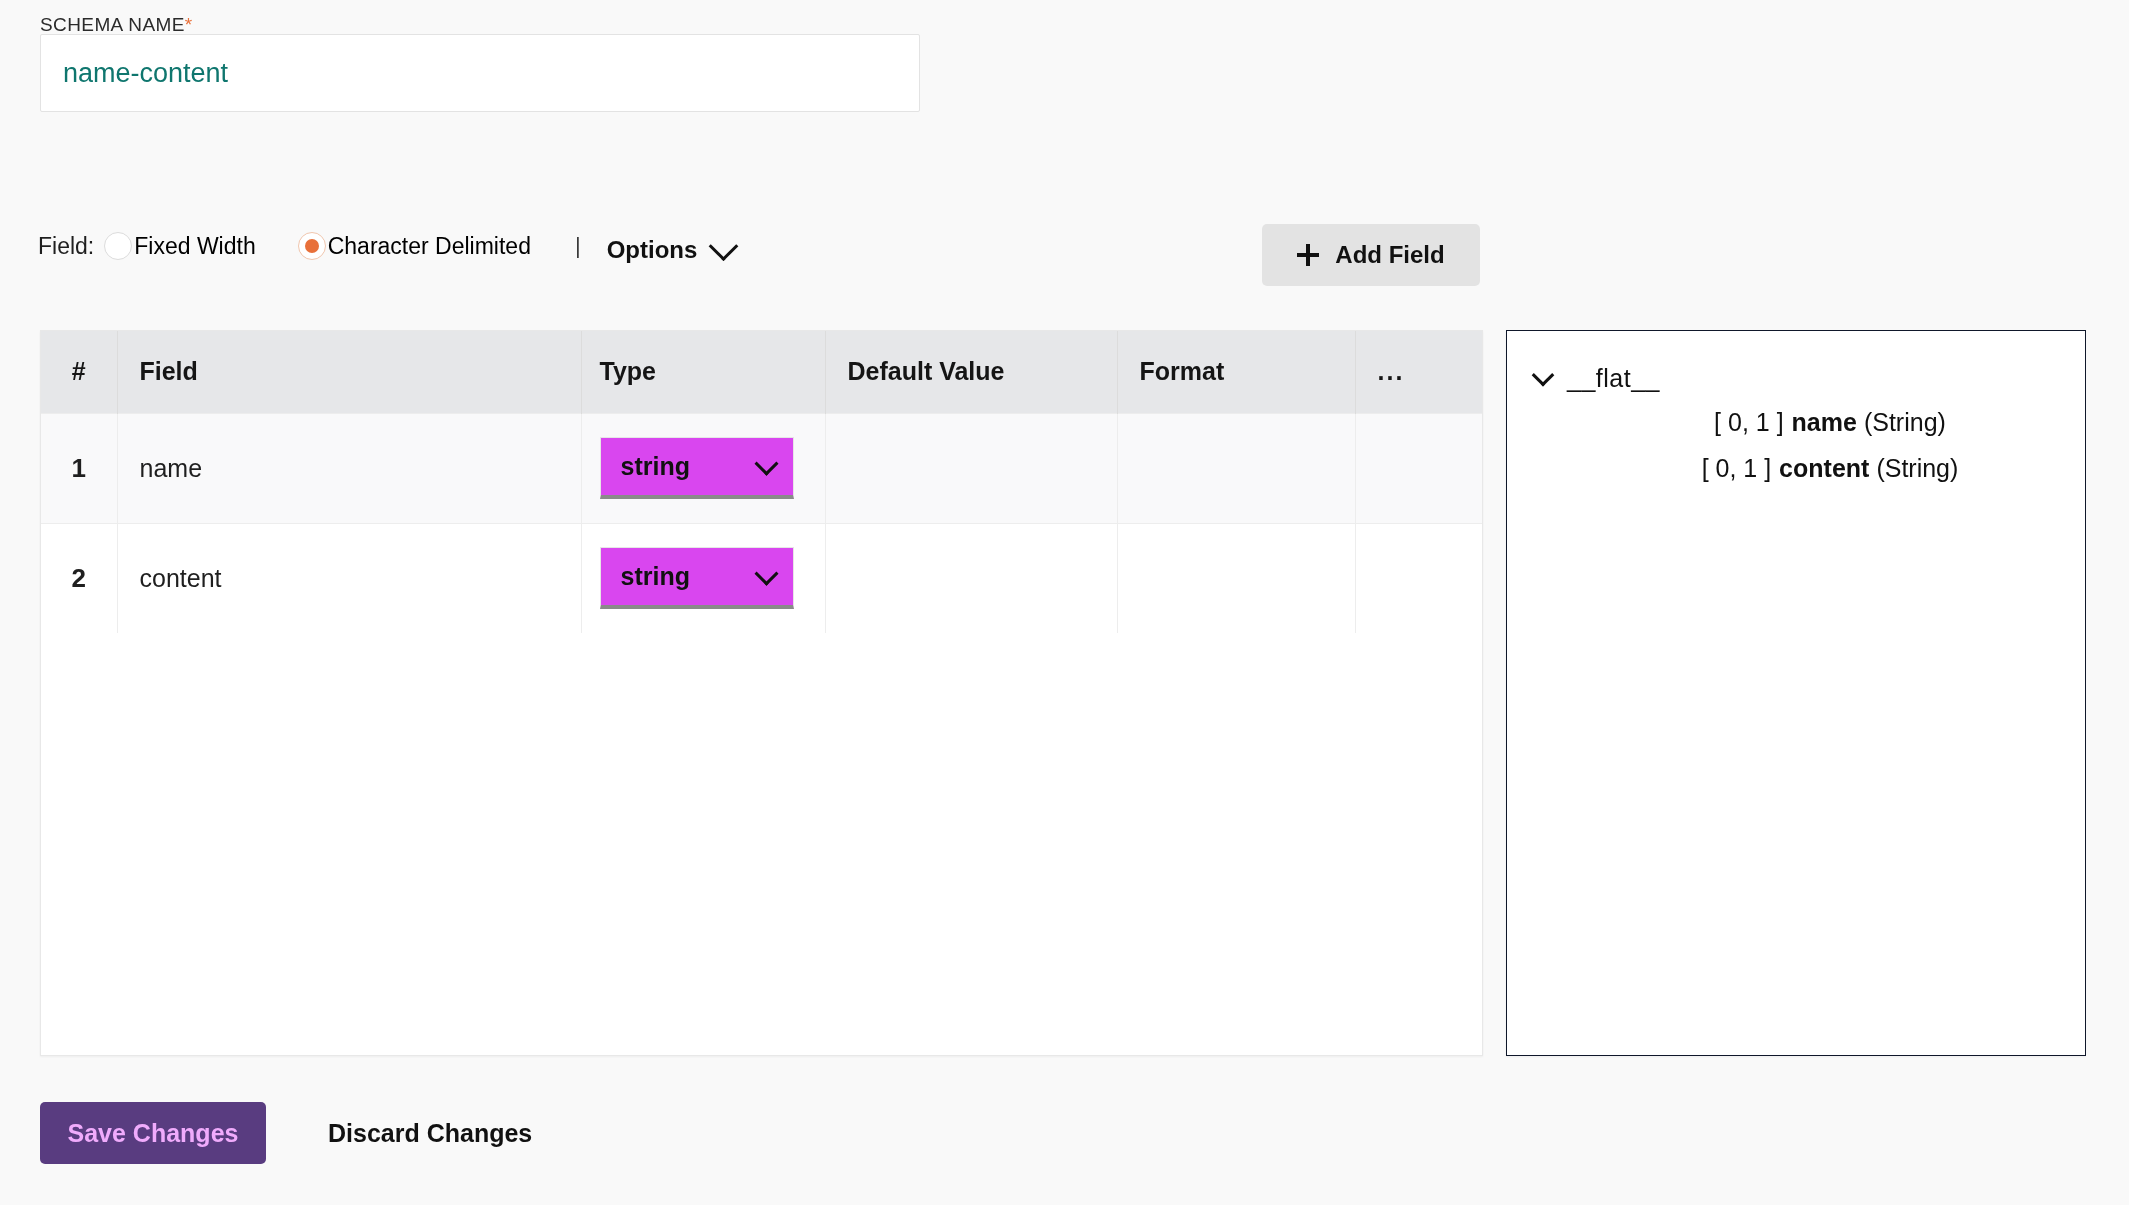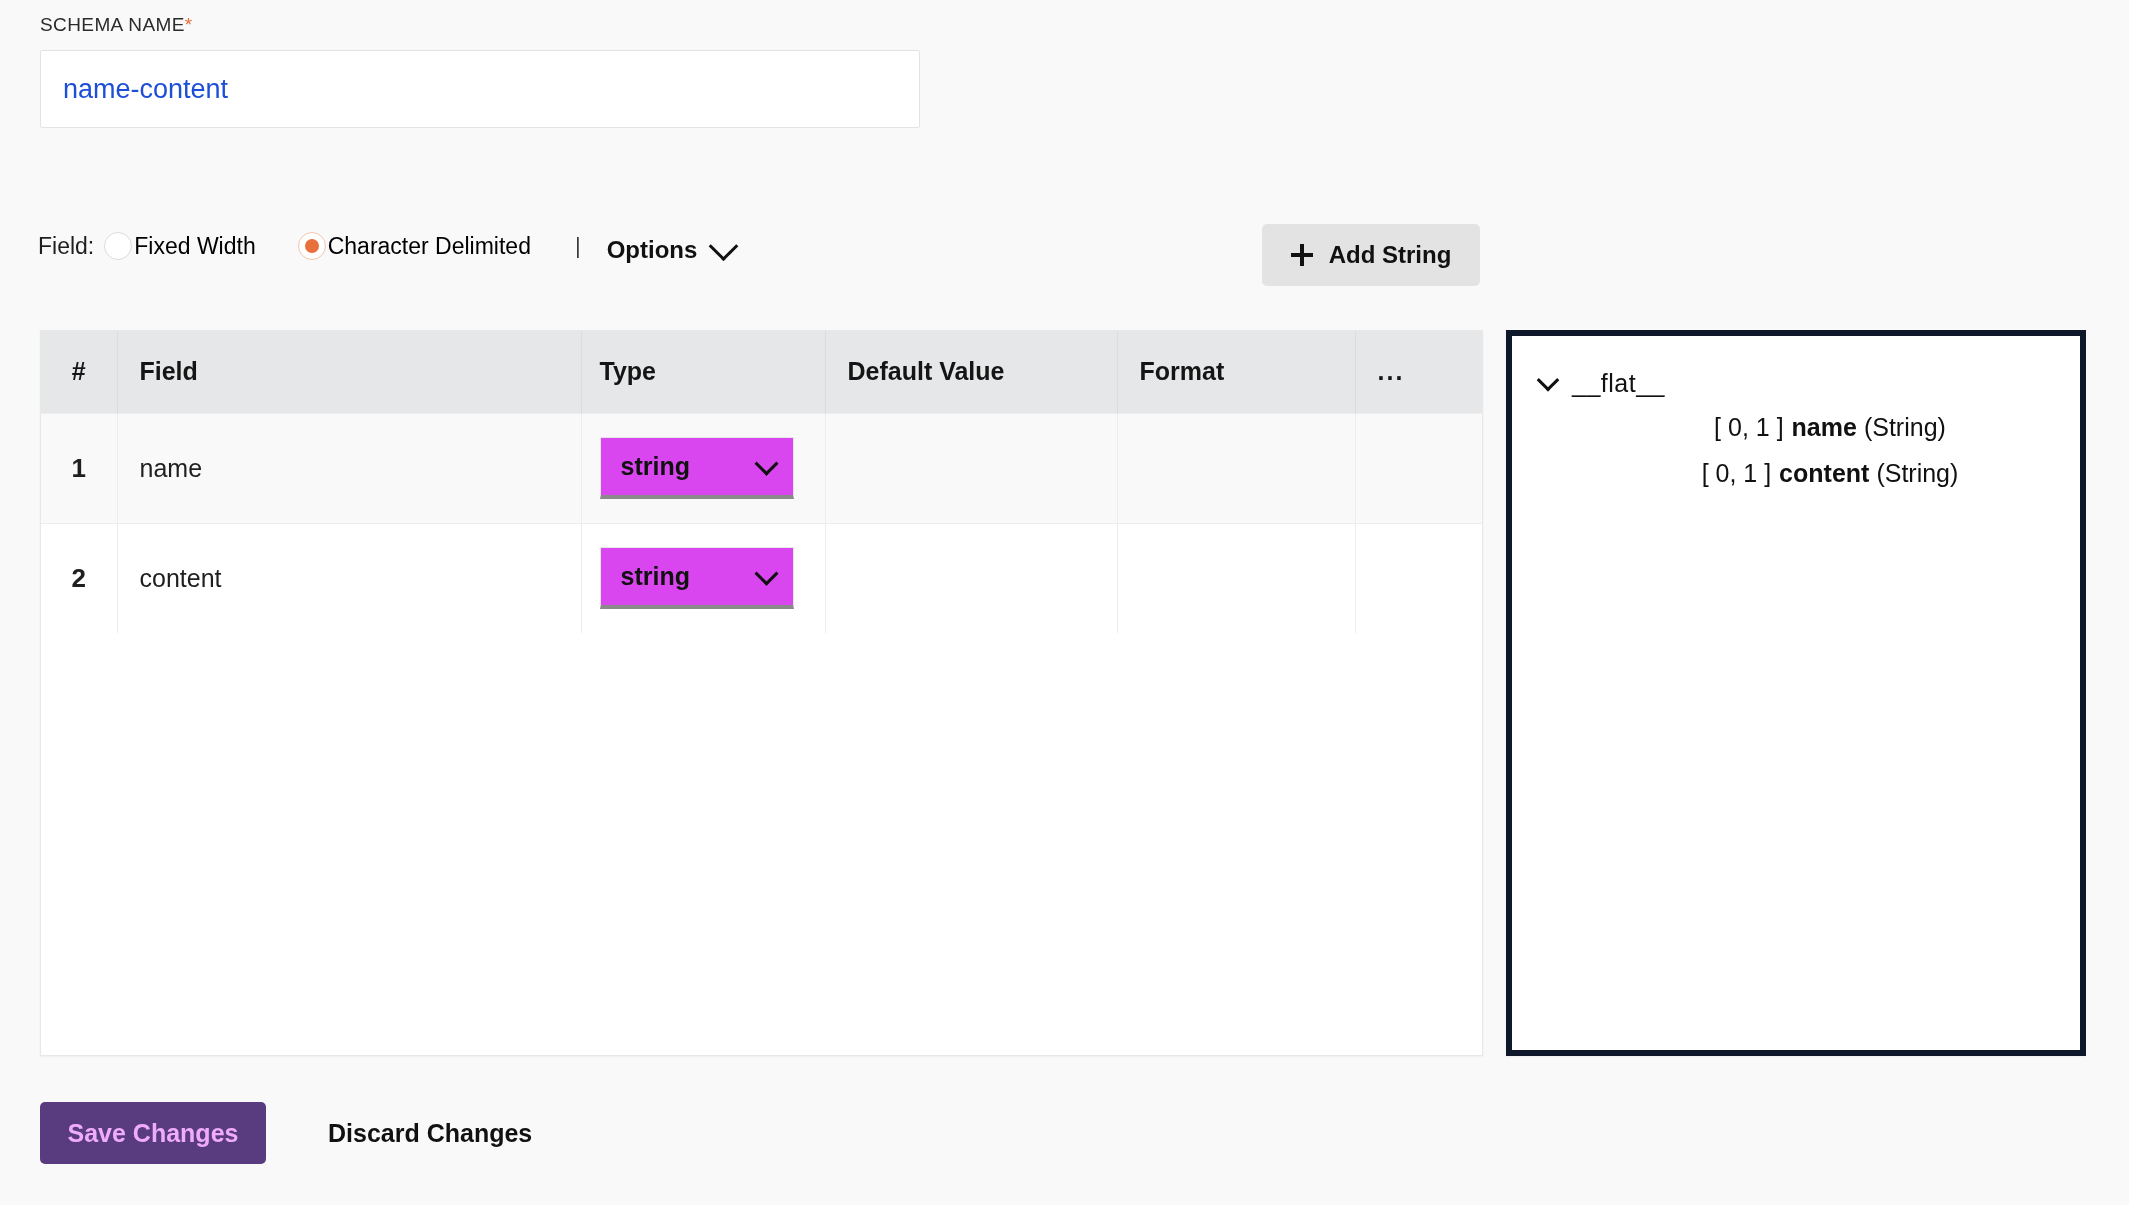--- a/index.html
+++ b/index.html
@@ -27,30 +27,30 @@
     color: #2b2b2b;
     white-space: nowrap;
   }
   .req-star {
     color: #e8703a;
     font-size: 19px;
   }
   .schema-input {
     position: absolute;
     left: 40px;
-    top: 50px;
+    top: 34px;
     width: 880px;
     height: 78px;
     box-sizing: border-box;
     background: #ffffff;
     border: 1px solid #e3e3e3;
     border-radius: 2px;
     font-family: "Liberation Sans", sans-serif;
     font-size: 27px;
-    color: #1d4ed8;
+    color: #0f766e;
     padding: 0 22px;
     outline: none;
   }
 
   
   .type-row {
     position: absolute;
     left: 38px;
     top: 226px;
     display: flex;
@@ -250,21 +250,21 @@
   }
 
   
   .tree-panel {
     position: absolute;
     left: 1506px;
     top: 330px;
     width: 580px;
     height: 726px;
     background: #ffffff;
-    border: 6px solid #0f172a;
+    border: 1px solid #0f172a;
     box-sizing: border-box;
     box-shadow: 0 1px 2px rgba(0,0,0,0.05);
     padding: 26px 0 0 0;
     overflow: hidden;
   }
   .tree-root {
     display: flex;
     align-items: center;
     gap: 16px;
     padding-left: 28px;
@@ -366,21 +366,21 @@
   <span class="divider-pipe">|</span>
 
   <div class="options-btn">
     <span class="options-text">Options</span>
     <span class="chev"></span>
   </div>
 </div>
 
 <button class="add-field-btn">
   <span class="plus-icon"></span>
-  <span class="add-field-label">Add String</span>
+  <span class="add-field-label">Add Field</span>
 </button>
 
 <div class="table-wrap">
   <table class="fields">
     <thead>
       <tr>
         <th class="col-num">#</th>
         <th class="col-field">Field</th>
         <th class="col-type">Type</th>
         <th class="col-def">Default Value</th>

